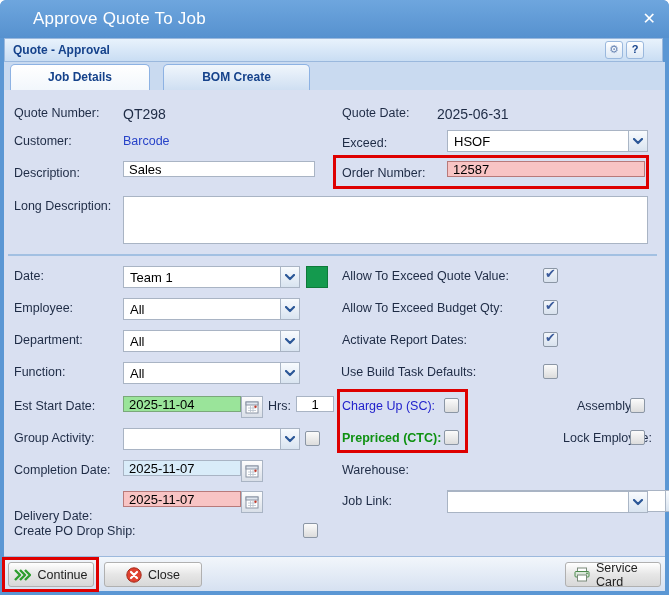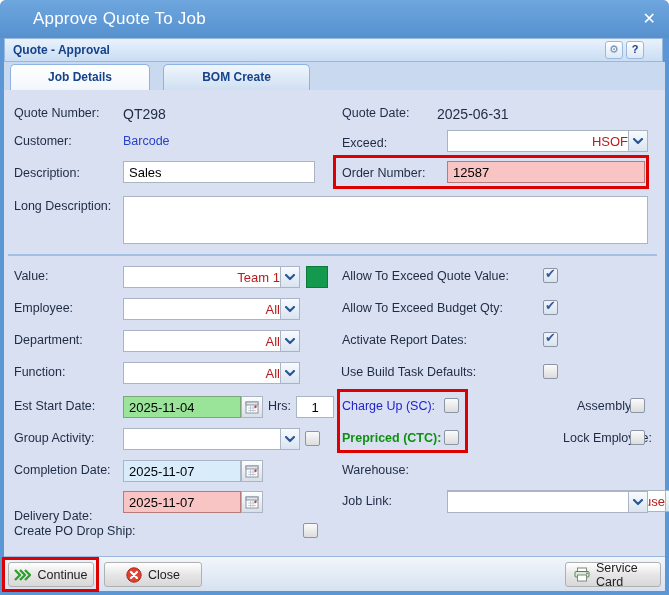--- a/index.html
+++ b/index.html
@@ -22,27 +22,27 @@
   .tab{position:absolute;top:64px;height:26px;box-sizing:border-box;border:1px solid #8db2e3;border-bottom:none;
     border-radius:5px 5px 0 0;font-size:12px;font-weight:bold;color:#15428b;text-align:center;line-height:25px;cursor:pointer;}
   .tab.active{left:10px;width:140px;background:linear-gradient(#ffffff,#f2f7fc);}
   .tab.inactive{left:163px;width:147px;background:linear-gradient(#f0f6fc,#cfdff2);}
   .form-bg{position:absolute;left:4px;top:90px;width:661px;height:466px;background:#d9e0f1;}
   .footer{position:absolute;left:4px;top:556px;width:661px;height:35px;
     background:linear-gradient(#f2f6fb,#d6e1f1);border-top:1px solid #9cb9dd;box-sizing:border-box;}
   .lbl{position:absolute;font-size:12.5px;color:#1e2b45;white-space:nowrap;}
   .val{position:absolute;font-size:14px;color:#1e2b45;white-space:nowrap;}
   .link{position:absolute;font-size:12.5px;color:#2742c8;cursor:pointer;white-space:nowrap;}
-  .txt{position:absolute;height:22px;box-sizing:border-box;background:#ffffff;border:1px solid #a9b4c4;
+  .txt{position:absolute;height:16px;box-sizing:border-box;background:#ffffff;border:1px solid #a9b4c4;
     font-family:inherit;font-size:13px;color:#000;padding:1px 5px;margin:0;outline:none;}
   .txt.center{text-align:center;}
   textarea.txt{resize:none;padding-top:3px;}
   .dd{position:absolute;height:22px;box-sizing:border-box;background:#ffffff;border:1px solid #a9b4c4;
     display:flex;align-items:center;cursor:pointer;}
-  .dd-text{flex:1;font-size:13px;color:#b91c1c;padding-left:18px;white-space:nowrap;overflow:hidden;text-align:right;}
+  .dd-text{flex:1;font-size:13px;color:#000000;padding-left:6px;white-space:nowrap;overflow:hidden;}
   .dd-arrow{width:18px;height:20px;border-left:1px solid #aab6c6;background:linear-gradient(#f8fbfe,#d9e4f0);
     display:flex;align-items:center;justify-content:center;}
   .datebtn{position:absolute;width:22px;height:22px;box-sizing:border-box;border:1px solid #a9b4c4;
     background:linear-gradient(#fdfdfd,#d9dfe8);display:flex;align-items:center;justify-content:center;cursor:pointer;}
   .cb{position:absolute;width:15px;height:15px;box-sizing:border-box;border:1px solid #8b96a5;border-radius:2px;
     background:linear-gradient(#fbfbfb,#dcdcdc);cursor:pointer;}
   .cb.checked{background:linear-gradient(#f2f6fb,#d9e2ee);}
   .cb.checked::after{content:"\2714";position:absolute;left:1px;top:-3px;font-size:13px;color:#3a5a9b;}
   .indicator{position:absolute;width:22px;height:22px;box-sizing:border-box;border:1px solid #0e7a3a;}
   .divider{position:absolute;left:8px;top:254px;width:649px;border-top:2px solid #a2c0e2;}
@@ -93,21 +93,21 @@
   <input class="txt" style="left: 123px; top: 161px; width: 192px;" value="Sales">
   <div class="lbl" style="left:342px;top:166px;">Order Number:</div>
   <input class="txt" style="left: 447px; top: 161px; width: 198px; border-color: rgb(184, 122, 122); background: rgb(248, 196, 196);" value="12587">
   <div class="hl-box" style="left: 333px; top: 155px; width: 316px; height: 34px; border-color: rgb(222, 0, 0);"></div>
 
   <div class="lbl" style="left:14px;top:199px;">Long Description:</div>
   <textarea class="txt" style="left: 123px; top: 196px; width: 525px; height: 48px;"></textarea>
 
   <div class="divider"></div>
 
-  <div class="lbl" style="left:14px;top:269px;">Value:</div>
+  <div class="lbl" style="left:14px;top:269px;">Date:</div>
   <div class="dd" style="left:123px;top:266px;width:177px;">
     <div class="dd-text">Team 1</div>
     <div class="dd-arrow">
       <svg width="10" height="7" viewBox="0 0 10 7">
           <path d="M1 1 L5 5 L9 1" fill="none" stroke="#2b5797" stroke-width="2.2" stroke-linecap="round" stroke-linejoin="round"></path>
         </svg>
     </div>
   </div>
   <div class="indicator" style="left: 306px; top: 266px; background: rgb(20, 154, 78);"></div>
   <div class="lbl" style="left:342px;top:269px;">Allow To Exceed Quote Value:</div>

